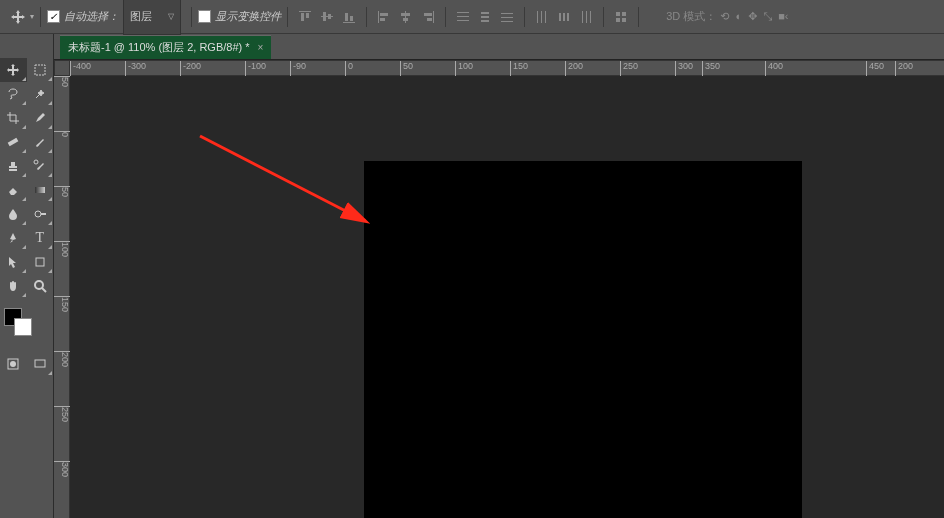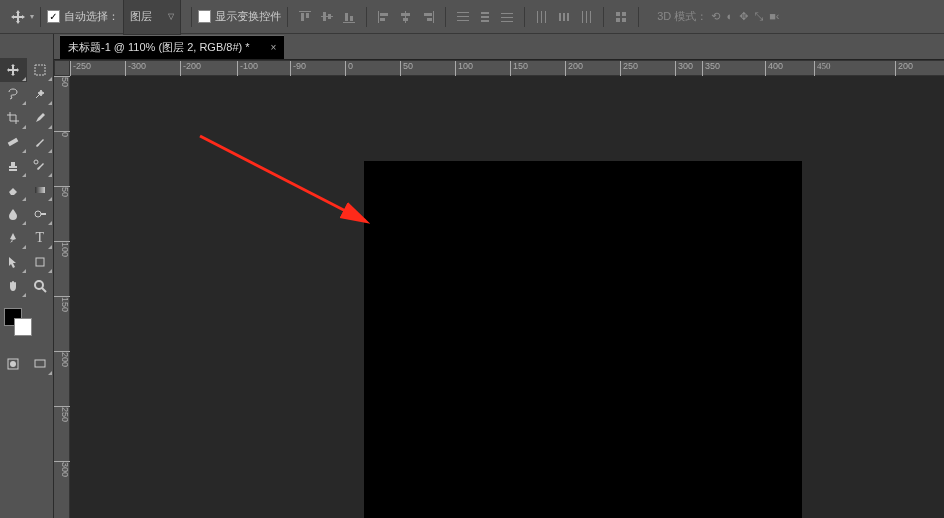--- a/index.html
+++ b/index.html
@@ -1,31 +1,31 @@
 <!DOCTYPE html>
 <html><head>
 <meta charset="utf-8">
 <style>
 * { margin: 0; padding: 0; box-sizing: border-box; }
 body { background: #535353; font-family: "Microsoft YaHei", Arial, sans-serif; font-size: 11px; color: #ccc; width: 944px; height: 518px; overflow: hidden; position: relative; }
 
 .options-bar { height: 34px; background: #535353; border-bottom: 1px solid #383838; display: flex; align-items: center; padding: 0 6px; }
 .tool-ic { width: 24px; height: 24px; display: flex; align-items: center; justify-content: center; color: #ccc; }
 .sep { width: 1px; height: 20px; background: #3a3a3a; margin: 0 6px; }
-.chk { display: flex; align-items: center; gap: 4px; }
+.chk { display: flex; align-items: center; gap: 4px; font-style: italic; }
 .chkbox { width: 13px; height: 13px; background: #fff; border: 1px solid #888; display: flex; align-items: center; justify-content: center; }
 .chkbox.on::after { content: "✓"; color: #000; font-size: 10px; }
 .sel { background: #444; border: 1px solid #333; padding: 10px 6px; display: flex; align-items: center; gap: 16px; margin: 0 4px; min-width: 56px; }
 .align-btn { width: 22px; height: 22px; display: flex; align-items: center; justify-content: center; color: #777; }
-.lbl3d { color: #888; margin-left: 12px; }
+.lbl3d { color: #888; margin-left: 21px; }
 .d3icons { display: flex; gap: 6px; margin-left: 4px; }
 .d3i { color: #888; }
 
 .tab-bar { height: 26px; background: #535353; display: flex; align-items: flex-end; padding-left: 60px; border-bottom: 1px solid #222; }
-.tab { background: #000000; padding: 4px 8px; display: flex; align-items: center; gap: 21px; font-size: 11px; color: #ddd; border-top: 1px solid #666; }
+.tab { background: #14532d; padding: 4px 8px; display: flex; align-items: center; gap: 8px; font-size: 11px; color: #ddd; border-top: 1px solid #666; }
 .tab .x { color: #aaa; font-size: 10px; }
 
 .toolbox { position: absolute; top: 34px; left: 0; width: 54px; bottom: 0; background: #535353; border-right: 1px solid #2b2b2b; padding-top: 24px; }
 .trow { display: flex; }
 .tcell { width: 27px; height: 24px; display: flex; align-items: center; justify-content: center; color: #ccc; font-size: 14px; position: relative; }
 .tcell.active { background: #3a3a3a; }
 .tcell .tri { position: absolute; right: 1px; bottom: 1px; border: 2px solid transparent; border-right-color: #aaa; border-bottom-color: #aaa; width: 0; height: 0; }
 .swatches { margin-top: 10px; padding-left: 4px; position: relative; height: 40px; }
 .fg { width: 18px; height: 18px; background: #000; border: 1px solid #888; position: absolute; top: 0; left: 4px; }
 .bg { width: 18px; height: 18px; background: #fff; border: 1px solid #888; position: absolute; top: 10px; left: 14px; }
@@ -343,35 +343,35 @@
         <svg width="14" height="14">
           <rect x="2" y="3" width="10" height="7" fill="none" stroke="#ccc"></rect>
         </svg>
         <span class="tri"></span>
       </div>
   </div>
 </div>
 
 <div class="corner"></div>
 <div class="ruler-h" id="rh">
-    <div class="tick" style="left: 0px;">-250</div>
+    <div class="tick" style="left: 0px;">-400</div>
     <div class="tick" style="left: 55px;">-300</div>
     <div class="tick" style="left: 110px;">-200</div>
-    <div class="tick" style="left: 167px;">-100</div>
+    <div class="tick" style="left: 175px;">-100</div>
     <div class="tick" style="left: 220px;">-90</div>
     <div class="tick" style="left: 275px;">0</div>
     <div class="tick" style="left: 330px;">50</div>
     <div class="tick" style="left: 385px;">100</div>
     <div class="tick" style="left: 440px;">150</div>
     <div class="tick" style="left: 495px;">200</div>
     <div class="tick" style="left: 550px;">250</div>
     <div class="tick" style="left: 605px;">300</div>
     <div class="tick" style="left: 632px;">350</div>
     <div class="tick" style="left: 695px; text-align: right;">400</div>
-    <div class="tick" style="left: 744px; font-family: Liberation Serif, serif;">450</div>
+    <div class="tick" style="left: 796px;">450</div>
     <div class="tick" style="left: 825px;">200</div>
   </div>
 <div class="ruler-v" id="rv">
     <div class="tick" style="top: 0px;">50</div>
     <div class="tick" style="top: 55px;">0</div>
     <div class="tick" style="top: 110px;">50</div>
     <div class="tick" style="top: 165px;">100</div>
     <div class="tick" style="top: 220px;">150</div>
     <div class="tick" style="top: 275px;">200</div>
     <div class="tick" style="top: 330px;">250</div>

